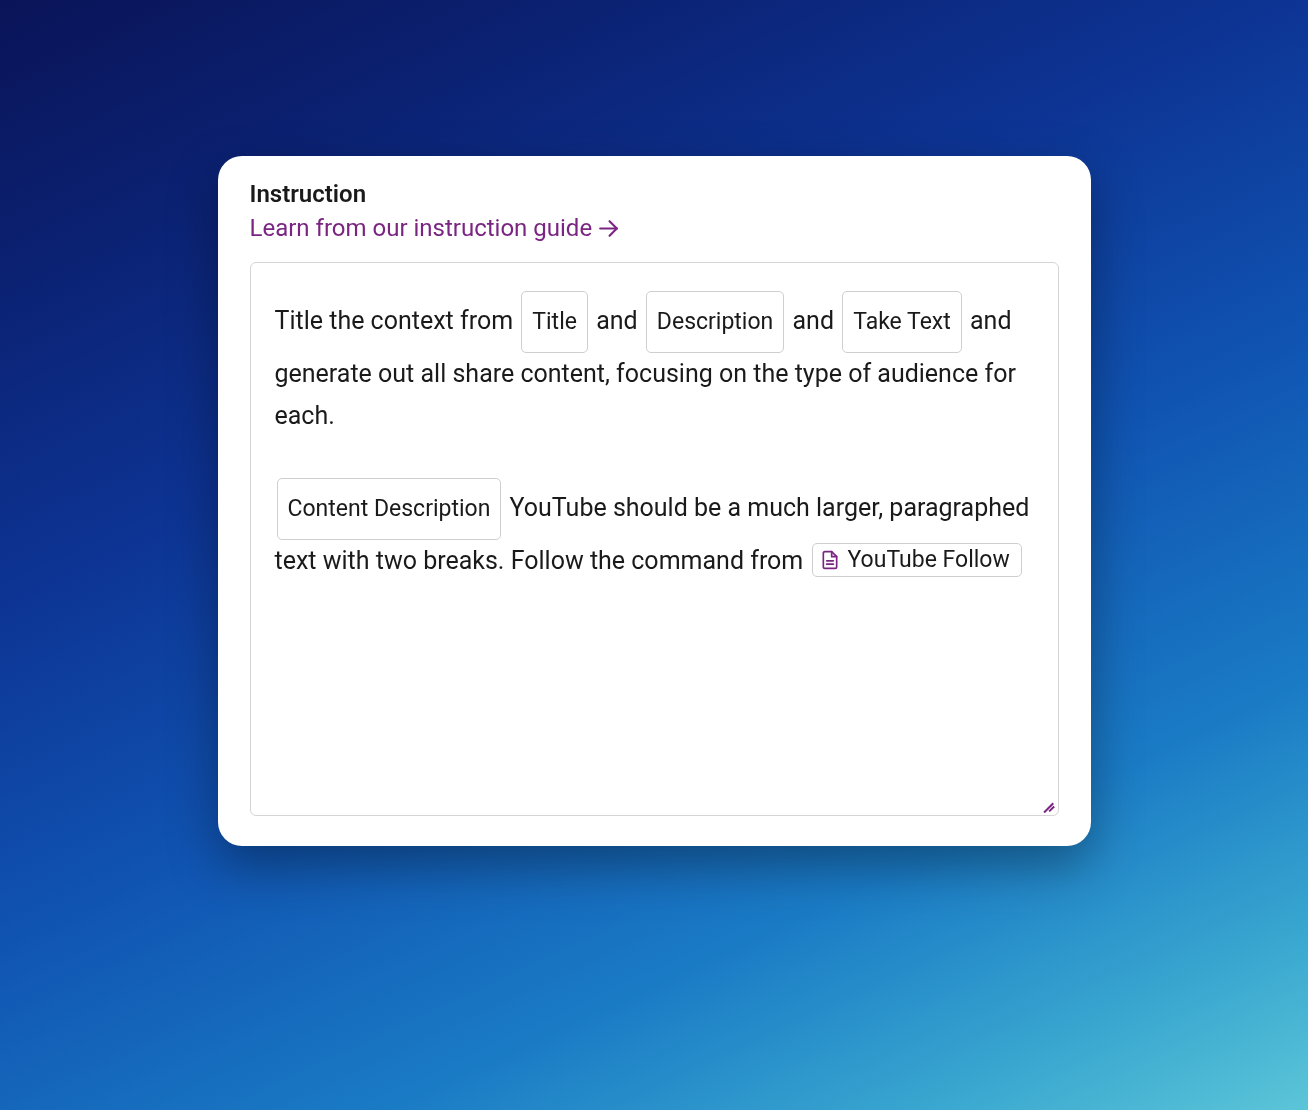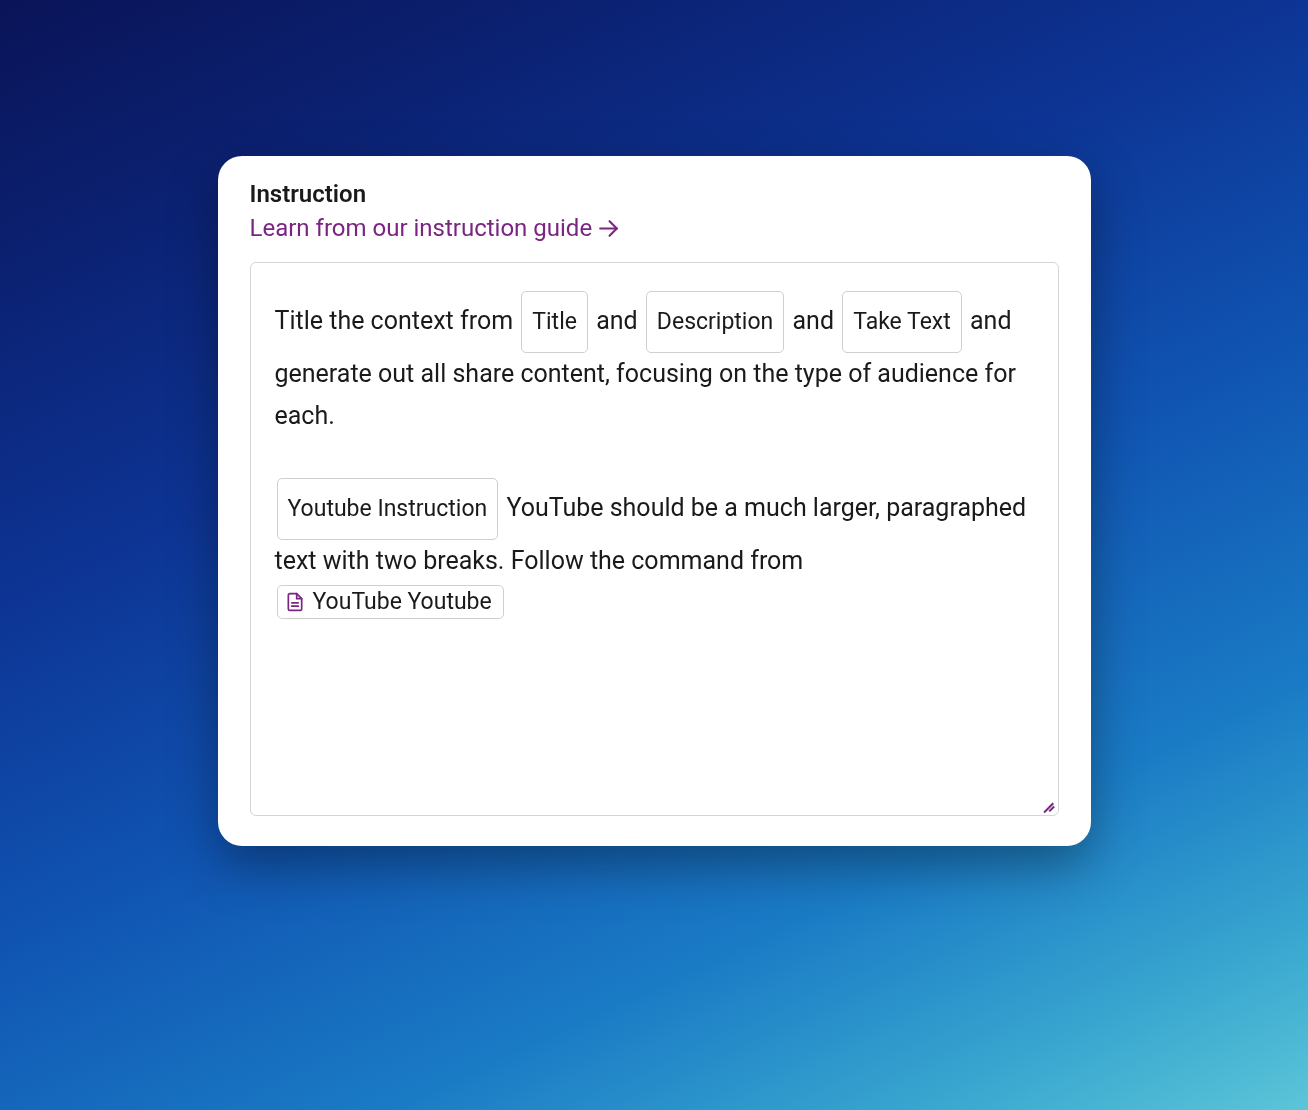--- a/index.html
+++ b/index.html
@@ -150,27 +150,27 @@
       <svg width="25" height="25" viewBox="0 0 24 24" fill="none" stroke="#7a2582" stroke-width="2" stroke-linecap="round" stroke-linejoin="round">
         <line x1="4" y1="12" x2="20" y2="12"></line>
         <polyline points="13 5 20 12 13 19"></polyline>
       </svg>
     </span>
   </a>
   
   <div class="editor">
     <div id="editor-content">
         <p><span>Title the context from </span><span class="chip">Title</span><span> and </span><span class="chip">Description</span><span> and </span><span class="chip">Take Text</span><span> and generate out all share content, focusing on the type of audience for each.</span></p>
-        <p><span class="chip">Youtube Instruction</span><span> YouTube should be a much larger, paragraphed text with two breaks. Follow the command from </span><span class="chip-with-icon">
+        <p><span class="chip">Content Description</span><span> YouTube should be a much larger, paragraphed text with two breaks. Follow the command from </span><span class="chip-with-icon">
             <span class="doc-icon">
               <svg width="20" height="22" viewBox="0 0 24 24" fill="none" stroke="#7a2582" stroke-width="2" stroke-linecap="round" stroke-linejoin="round">
                 <path d="M14 2H6a2 2 0 0 0-2 2v16a2 2 0 0 0 2 2h12a2 2 0 0 0 2-2V8z"></path>
                 <polyline points="14 2 14 8 20 8"></polyline>
                 <line x1="8" y1="13" x2="16" y2="13"></line>
                 <line x1="8" y1="17" x2="16" y2="17"></line>
               </svg>
             </span>
-            <span>YouTube Youtube</span>
+            <span>YouTube Follow</span>
           </span></p>
       </div>
     <div class="resize-handle"></div>
   </div>
 </div>
 
 </body></html>

